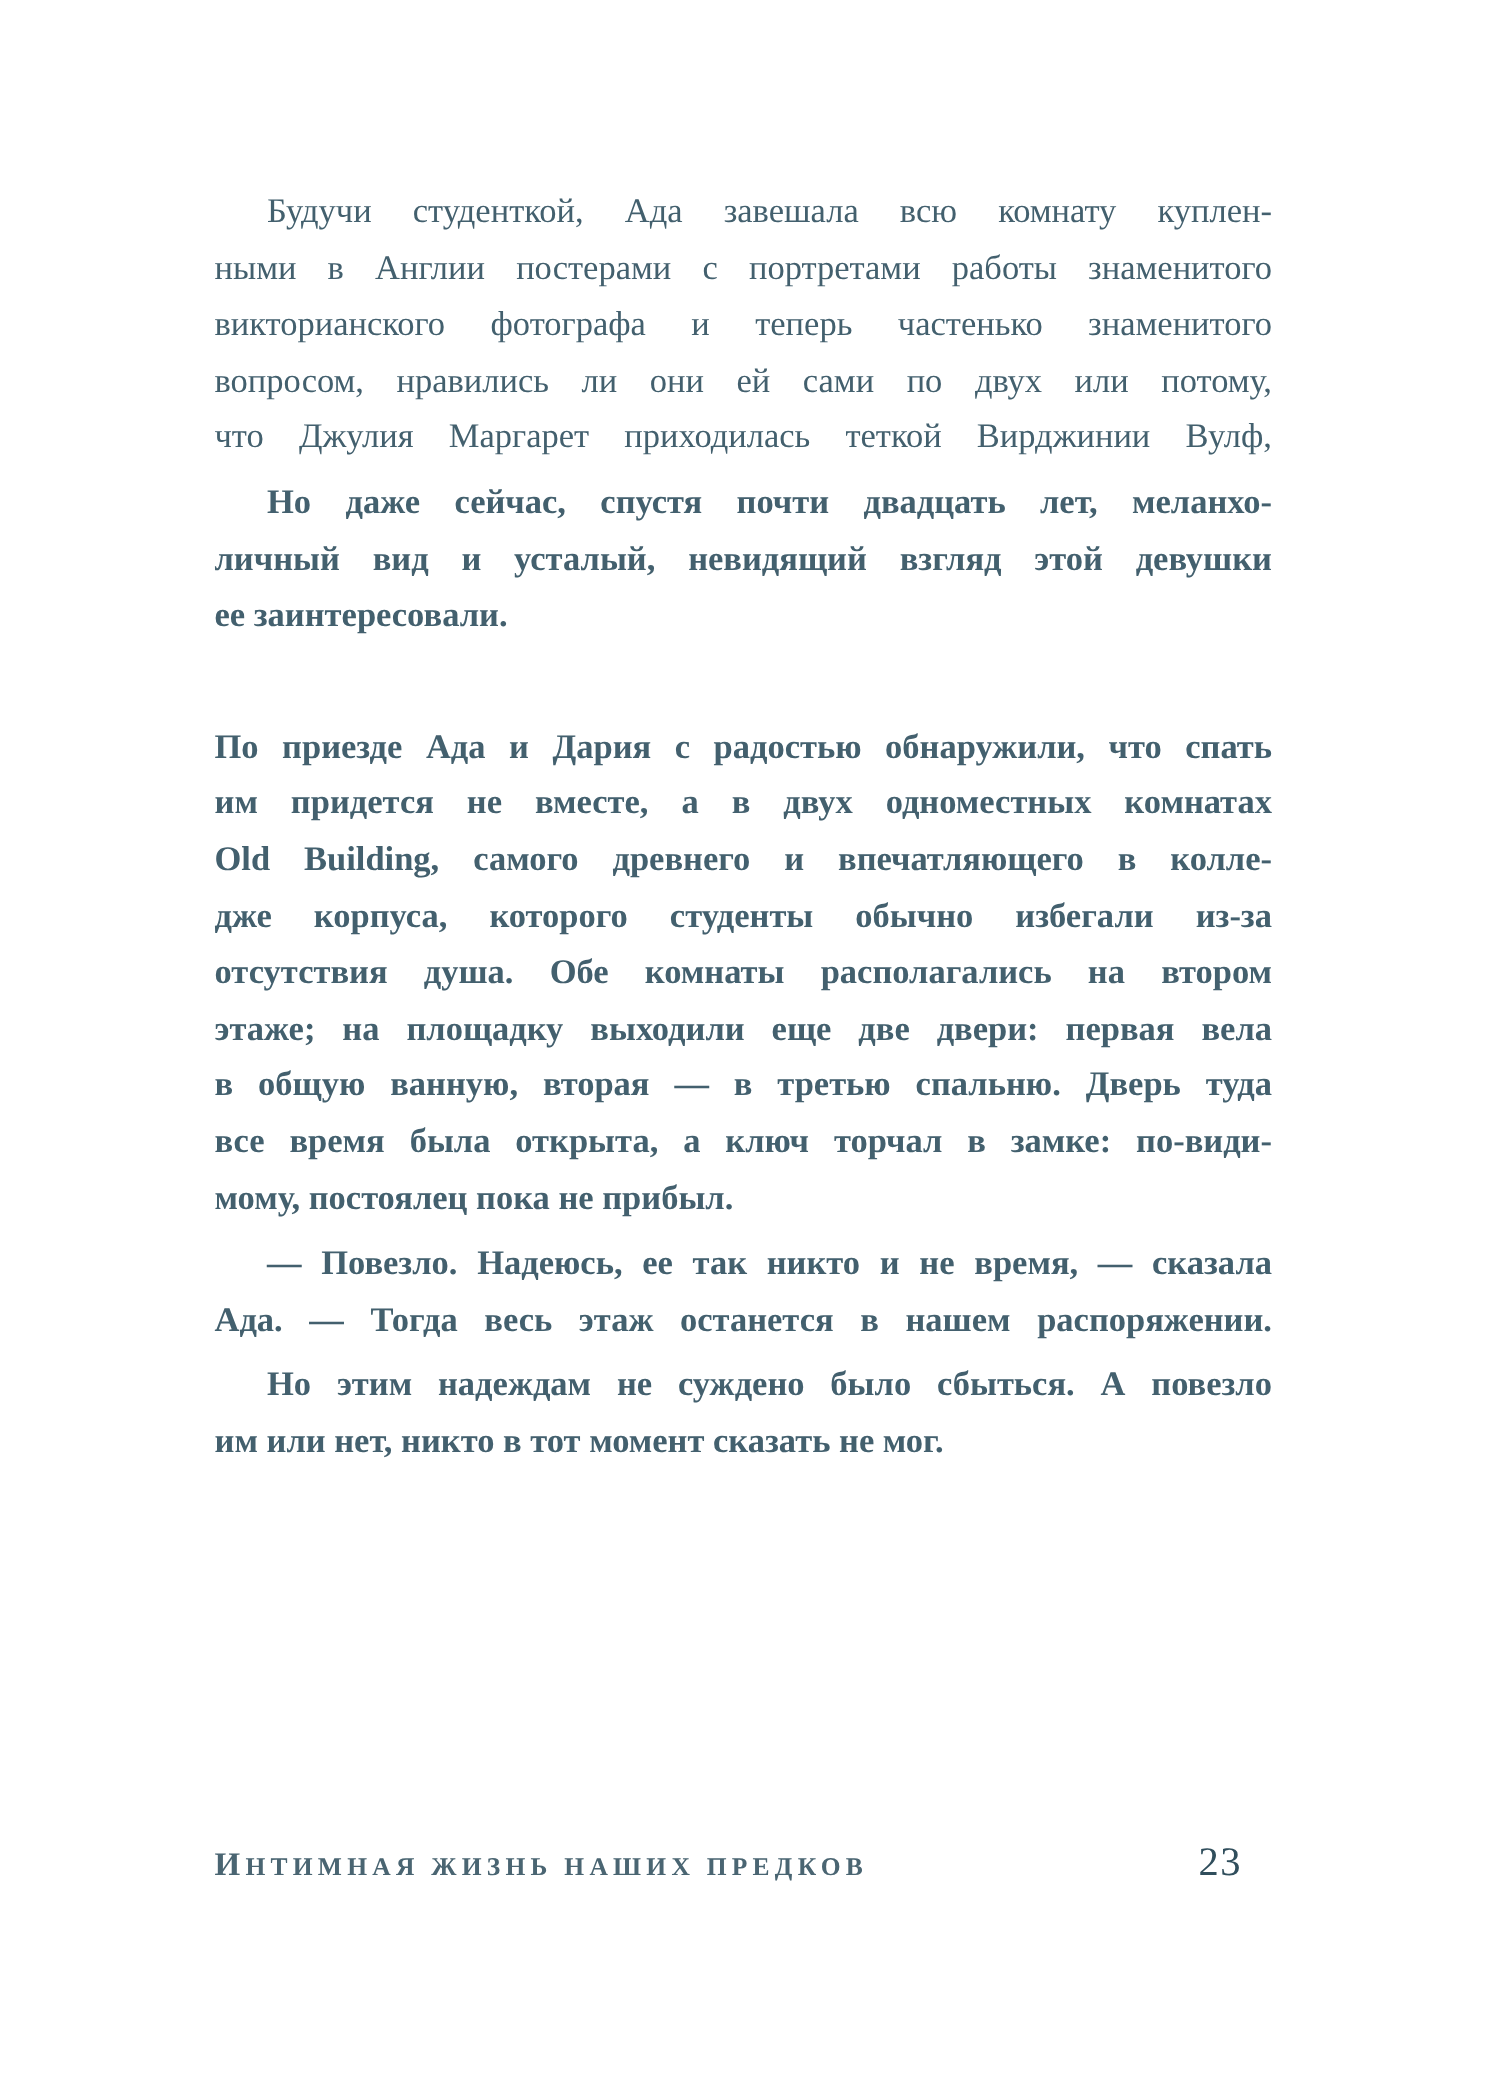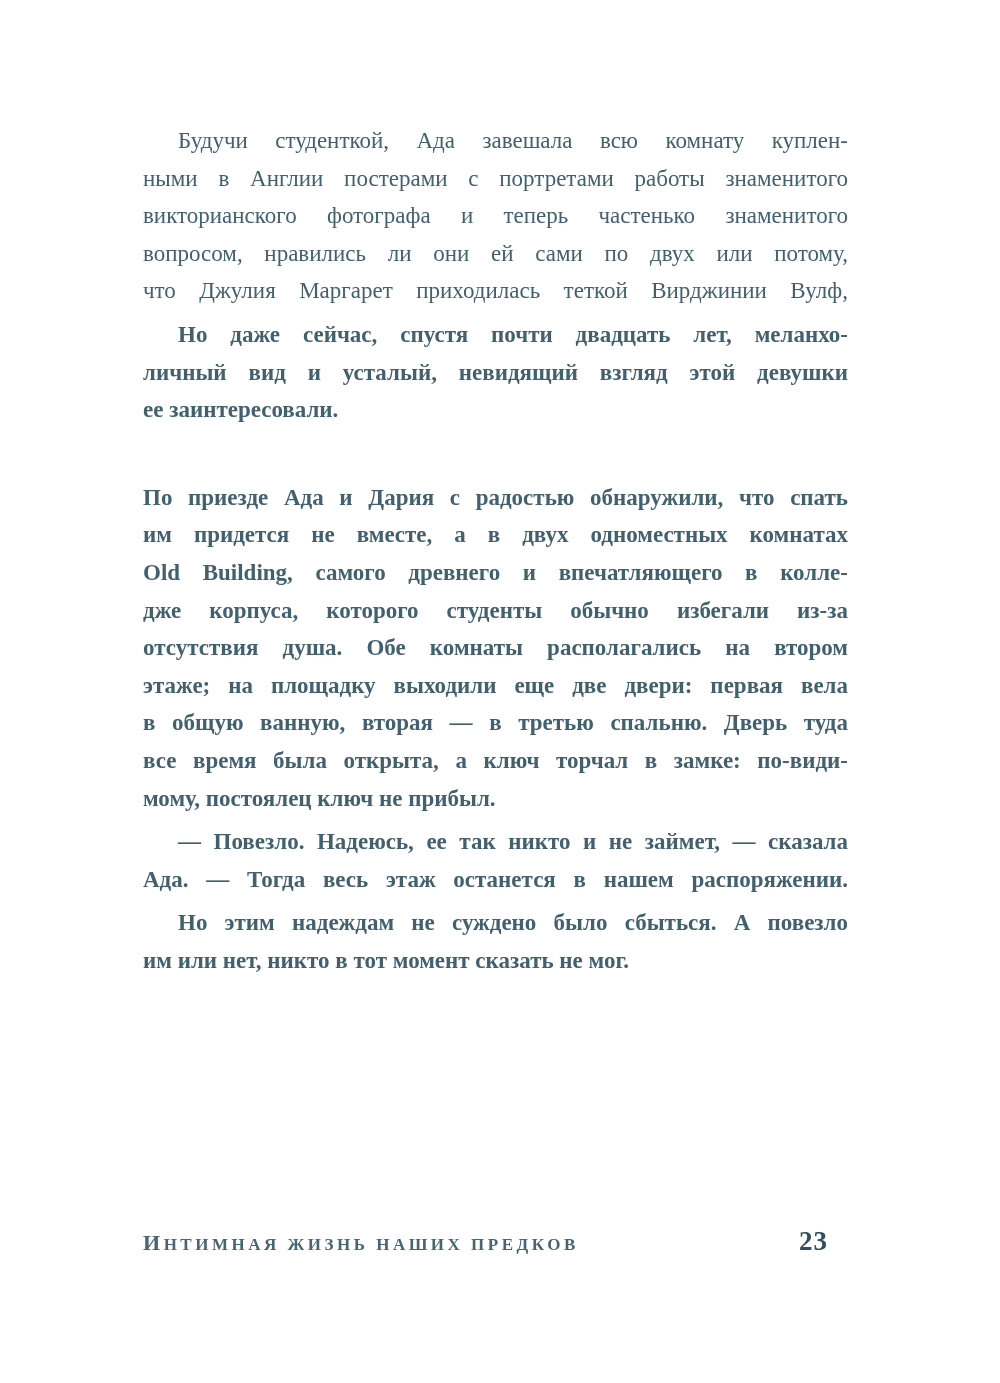--- a/index.html
+++ b/index.html
@@ -52,21 +52,21 @@
     letter-spacing: 3.5px;
     text-transform: uppercase;
     color: #4a6572;
   }
   .running-title::first-letter {
     font-size: 22px;
     letter-spacing: 3.5px;
   }
   .page-number {
     font-size: 27px;
-    font-weight: 700;
+    font-weight: 400;
     color: #304e5c;
     padding-right: 20px;
     letter-spacing: 1px;
   }
 </style>
 </head>
 <body>
 
 <div class="book-page" style="color: rgb(67, 96, 110); background: rgb(255, 255, 255);">
   <main class="text-block">
@@ -84,24 +84,24 @@
       </div>
       <div class="paragraph section-break">
         <div class="line">По приезде Ада и Дария с радостью обнаружили, что спать</div>
         <div class="line">им придется не вместе, а в двух одноместных комнатах</div>
         <div class="line">Old Building, самого древнего и впечатляющего в колле-</div>
         <div class="line">дже корпуса, которого студенты обычно избегали из-за</div>
         <div class="line">отсутствия душа. Обе комнаты располагались на втором</div>
         <div class="line">этаже; на площадку выходили еще две двери: первая вела</div>
         <div class="line">в общую ванную, вторая — в третью спальню. Дверь туда</div>
         <div class="line">все время была открыта, а ключ торчал в замке: по-види-</div>
-        <div class="line last">мому, постоялец ключ не прибыл.</div>
+        <div class="line last">мому, постоялец пока не прибыл.</div>
       </div>
       <div class="paragraph">
-        <div class="line indent">— Повезло. Надеюсь, ее так никто и не займет, — сказала</div>
+        <div class="line indent">— Повезло. Надеюсь, ее так никто и не время, — сказала</div>
         <div class="line">Ада. — Тогда весь этаж останется в нашем распоряжении.</div>
       </div>
       <div class="paragraph">
         <div class="line indent">Но этим надеждам не суждено было сбыться. А повезло</div>
         <div class="line last">им или нет, никто в тот момент сказать не мог.</div>
       </div>
     </main>
   <footer class="page-footer">
     <div class="running-title" style="color: rgb(74, 101, 114); font-weight: bold;">Интимная жизнь наших предков</div>
     <div class="page-number" style="color: rgb(48, 78, 92);">23</div>

